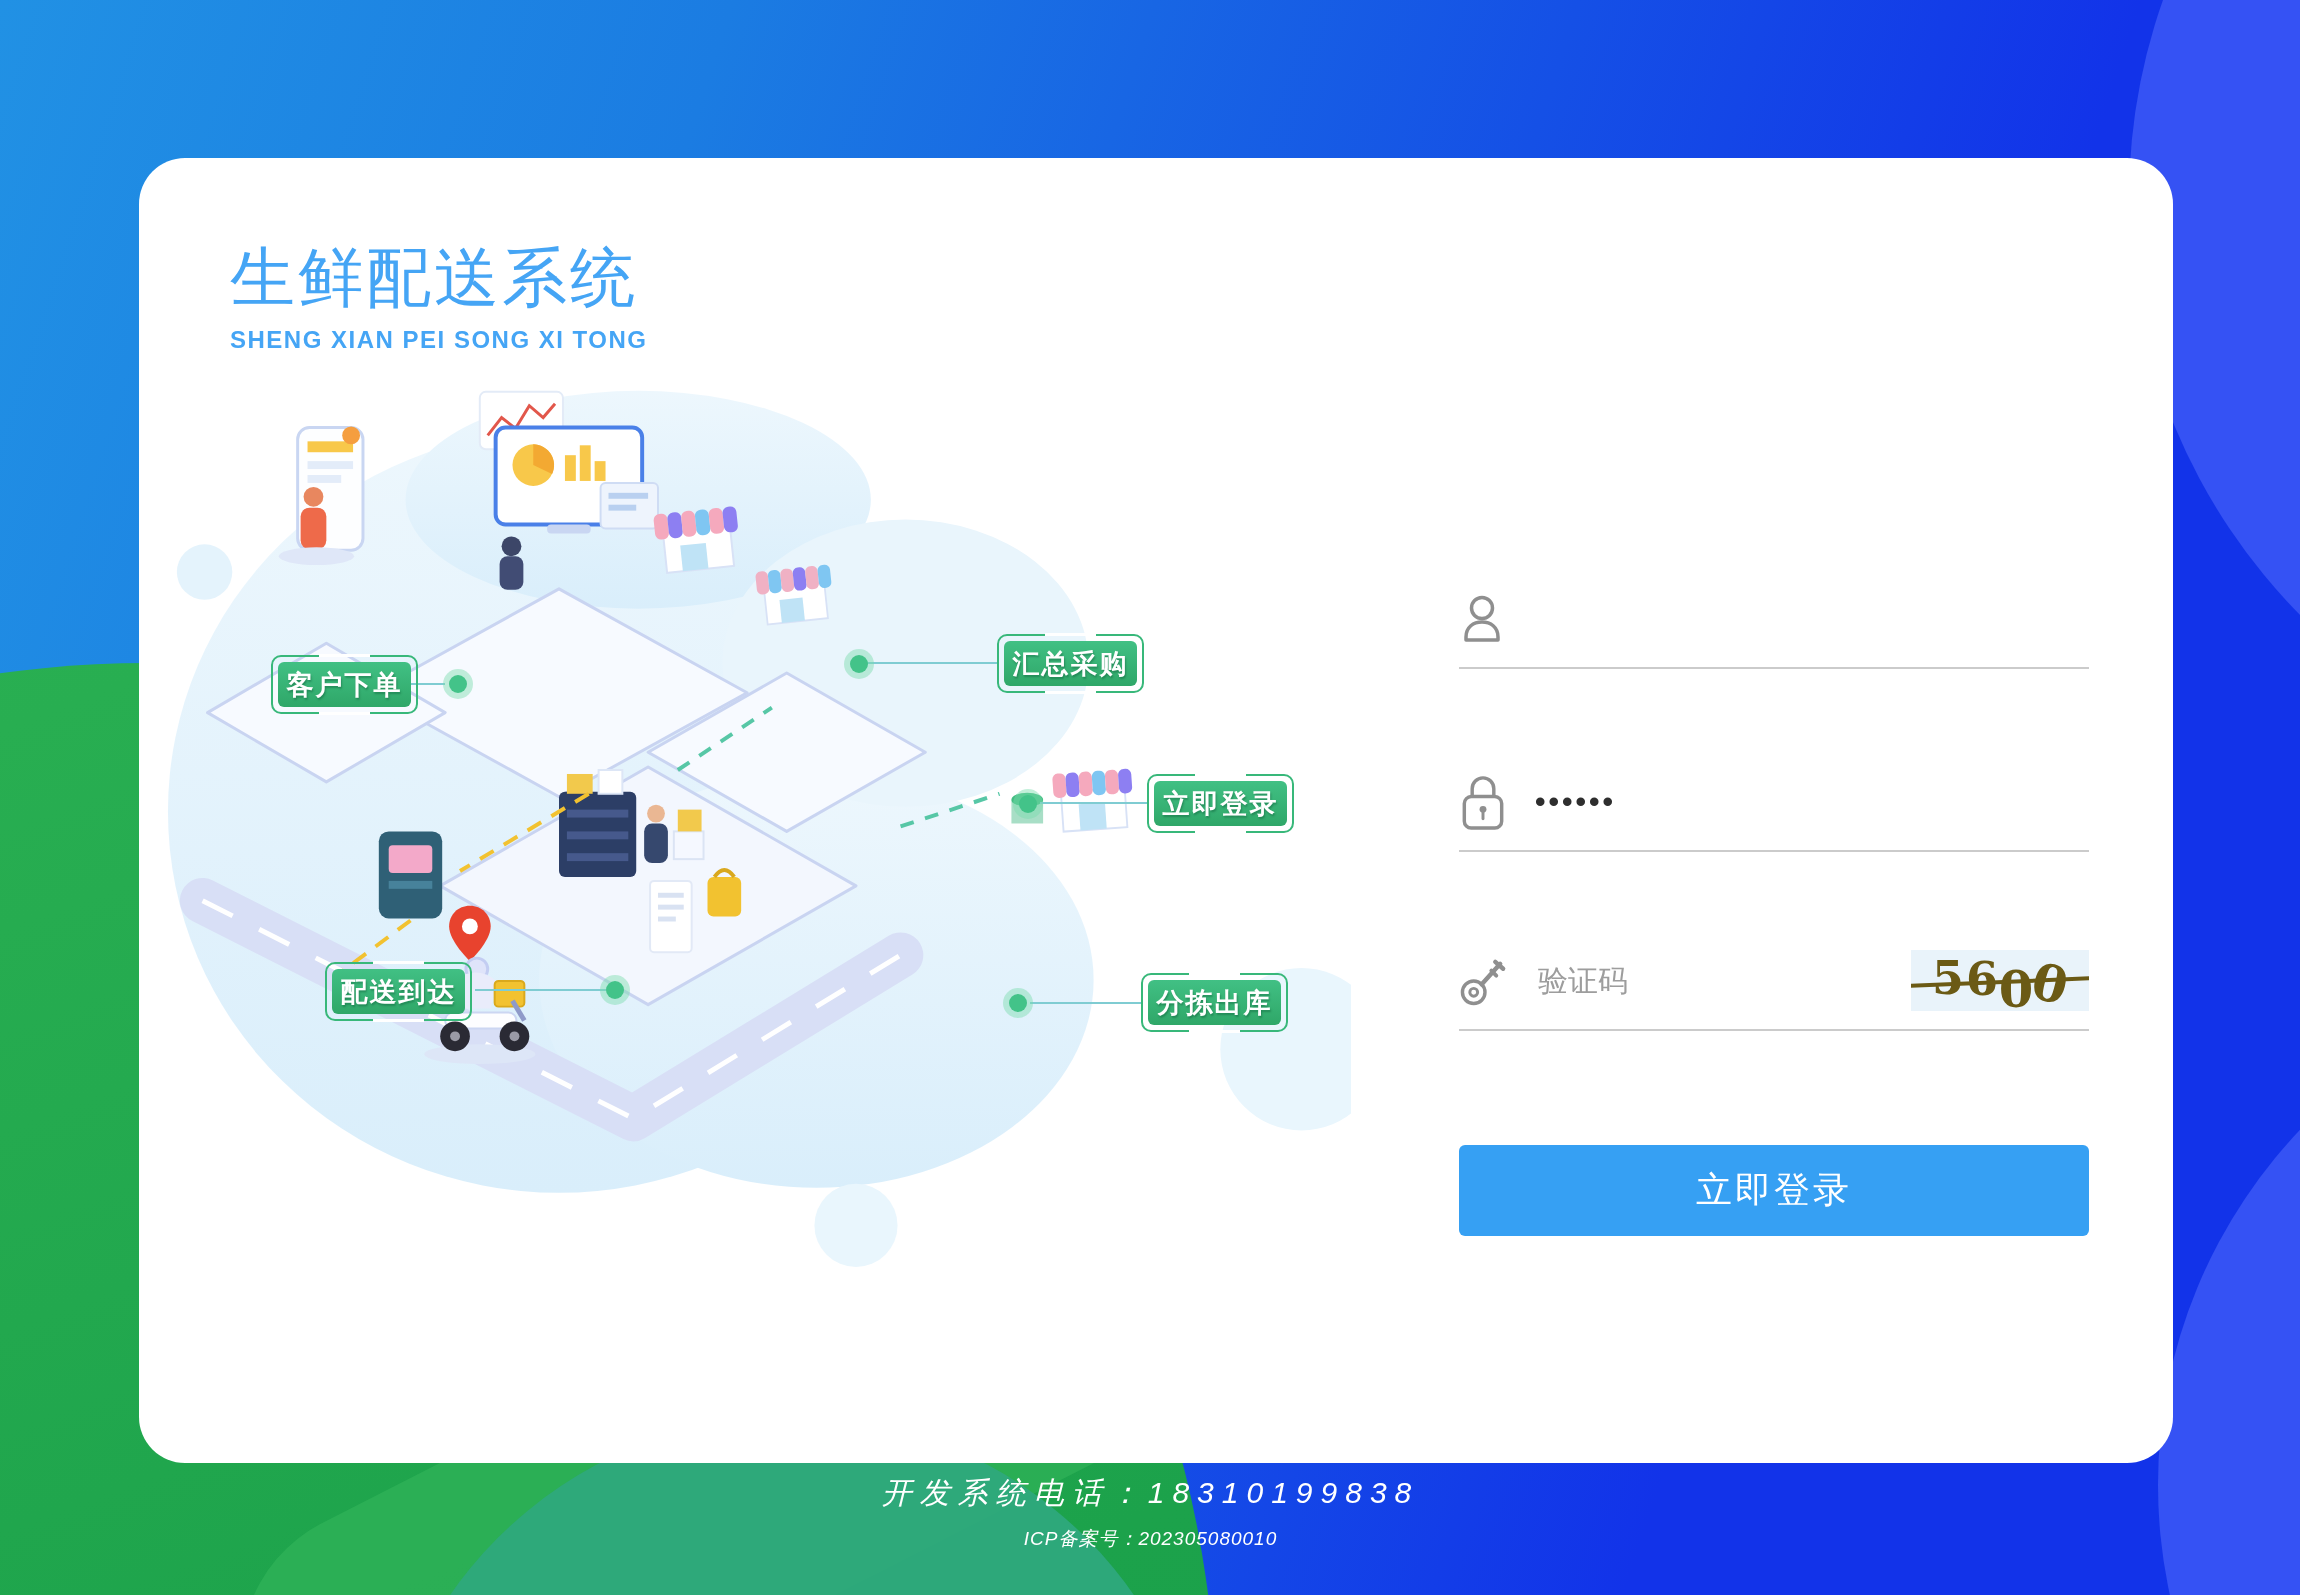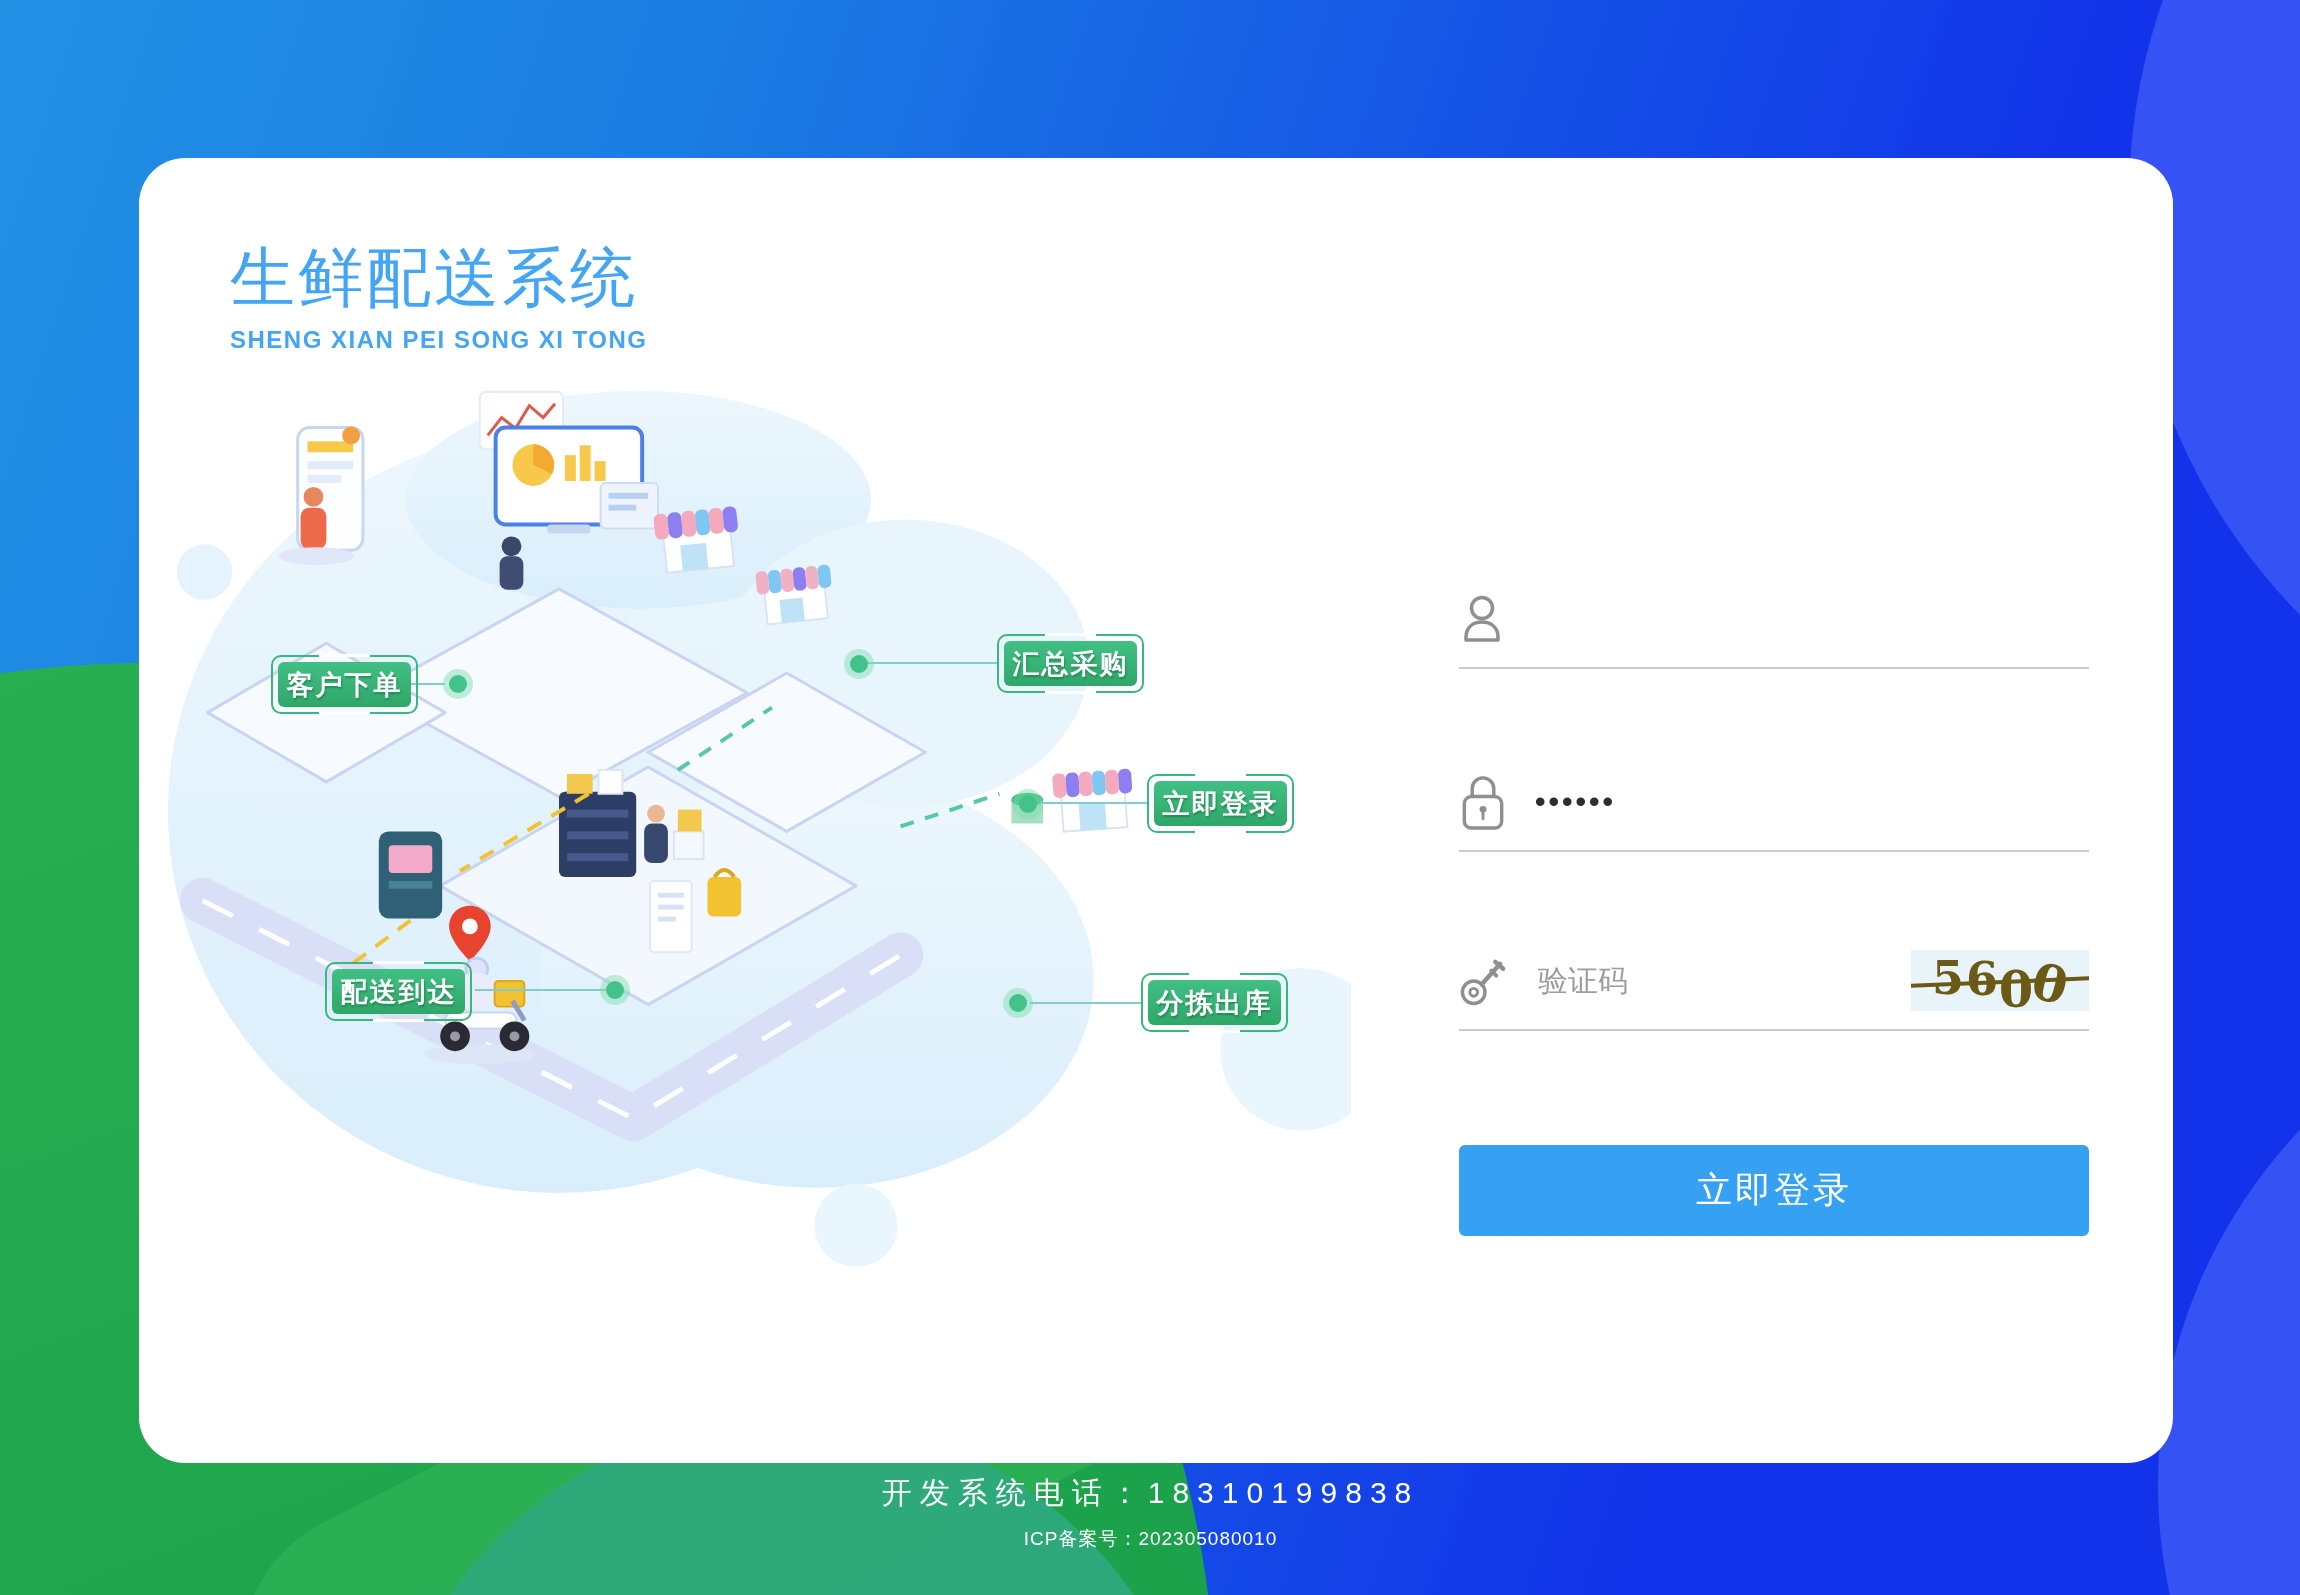--- a/index.html
+++ b/index.html
@@ -83,21 +83,21 @@
   .captcha-code .ch3 { transform:translateY(3px) rotate(14deg) scale(1.1); }
   .captcha-strike { position:absolute; left:-4px; right:-8px; top:30px; height:4px; background:#6b5a15;
                     transform:rotate(-2.4deg); }
 
   .login-button { position:absolute; left:1459px; top:1145px; width:630px; height:91px; z-index:2;
                   background:#36a0f3; color:#fff; font-size:36px; letter-spacing:3px; border:none;
                   border-radius:6px; font-family:inherit; cursor:pointer; display:flex;
                   align-items:center; justify-content:center; }
 
   
-  .footer-line { position:absolute; left:0; width:2301px; text-align:center; color:#fff; z-index:2; }
+  .footer-line { position:absolute; left:0; width:2301px; text-align:center; color:#fff; z-index:2;font-style:italic; }
   #footer-phone { top:1473px; font-size:30px; letter-spacing:8px; }
   #footer-icp   { top:1526px; font-size:19px; letter-spacing:1px; }
 </style>
 </head>
 <body>
 
 <div id="stage">
 
   <div class="bg-shape bg-light-1"></div>
   <div class="bg-shape bg-light-2"></div>

